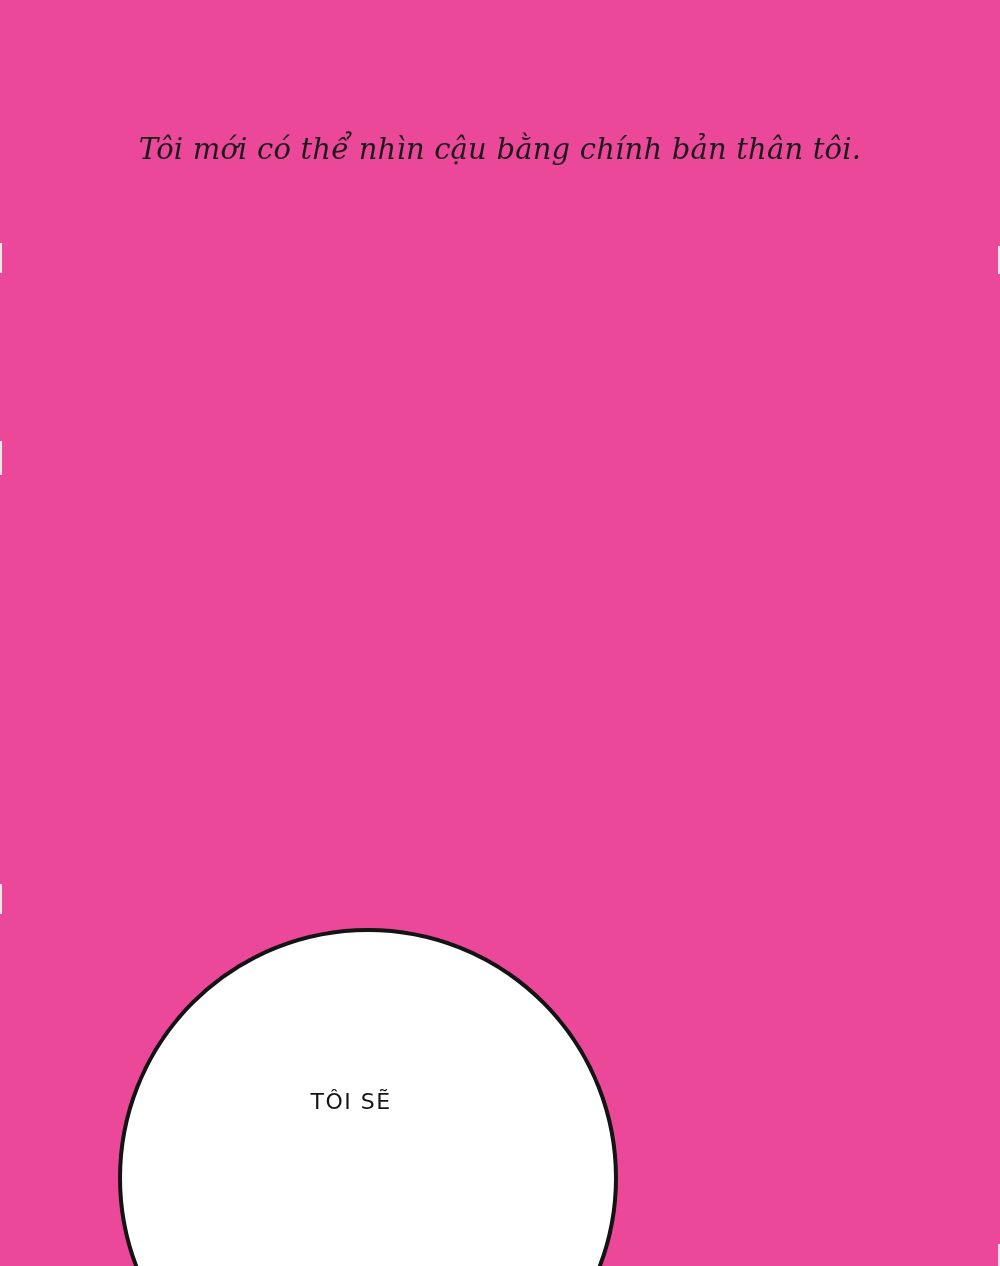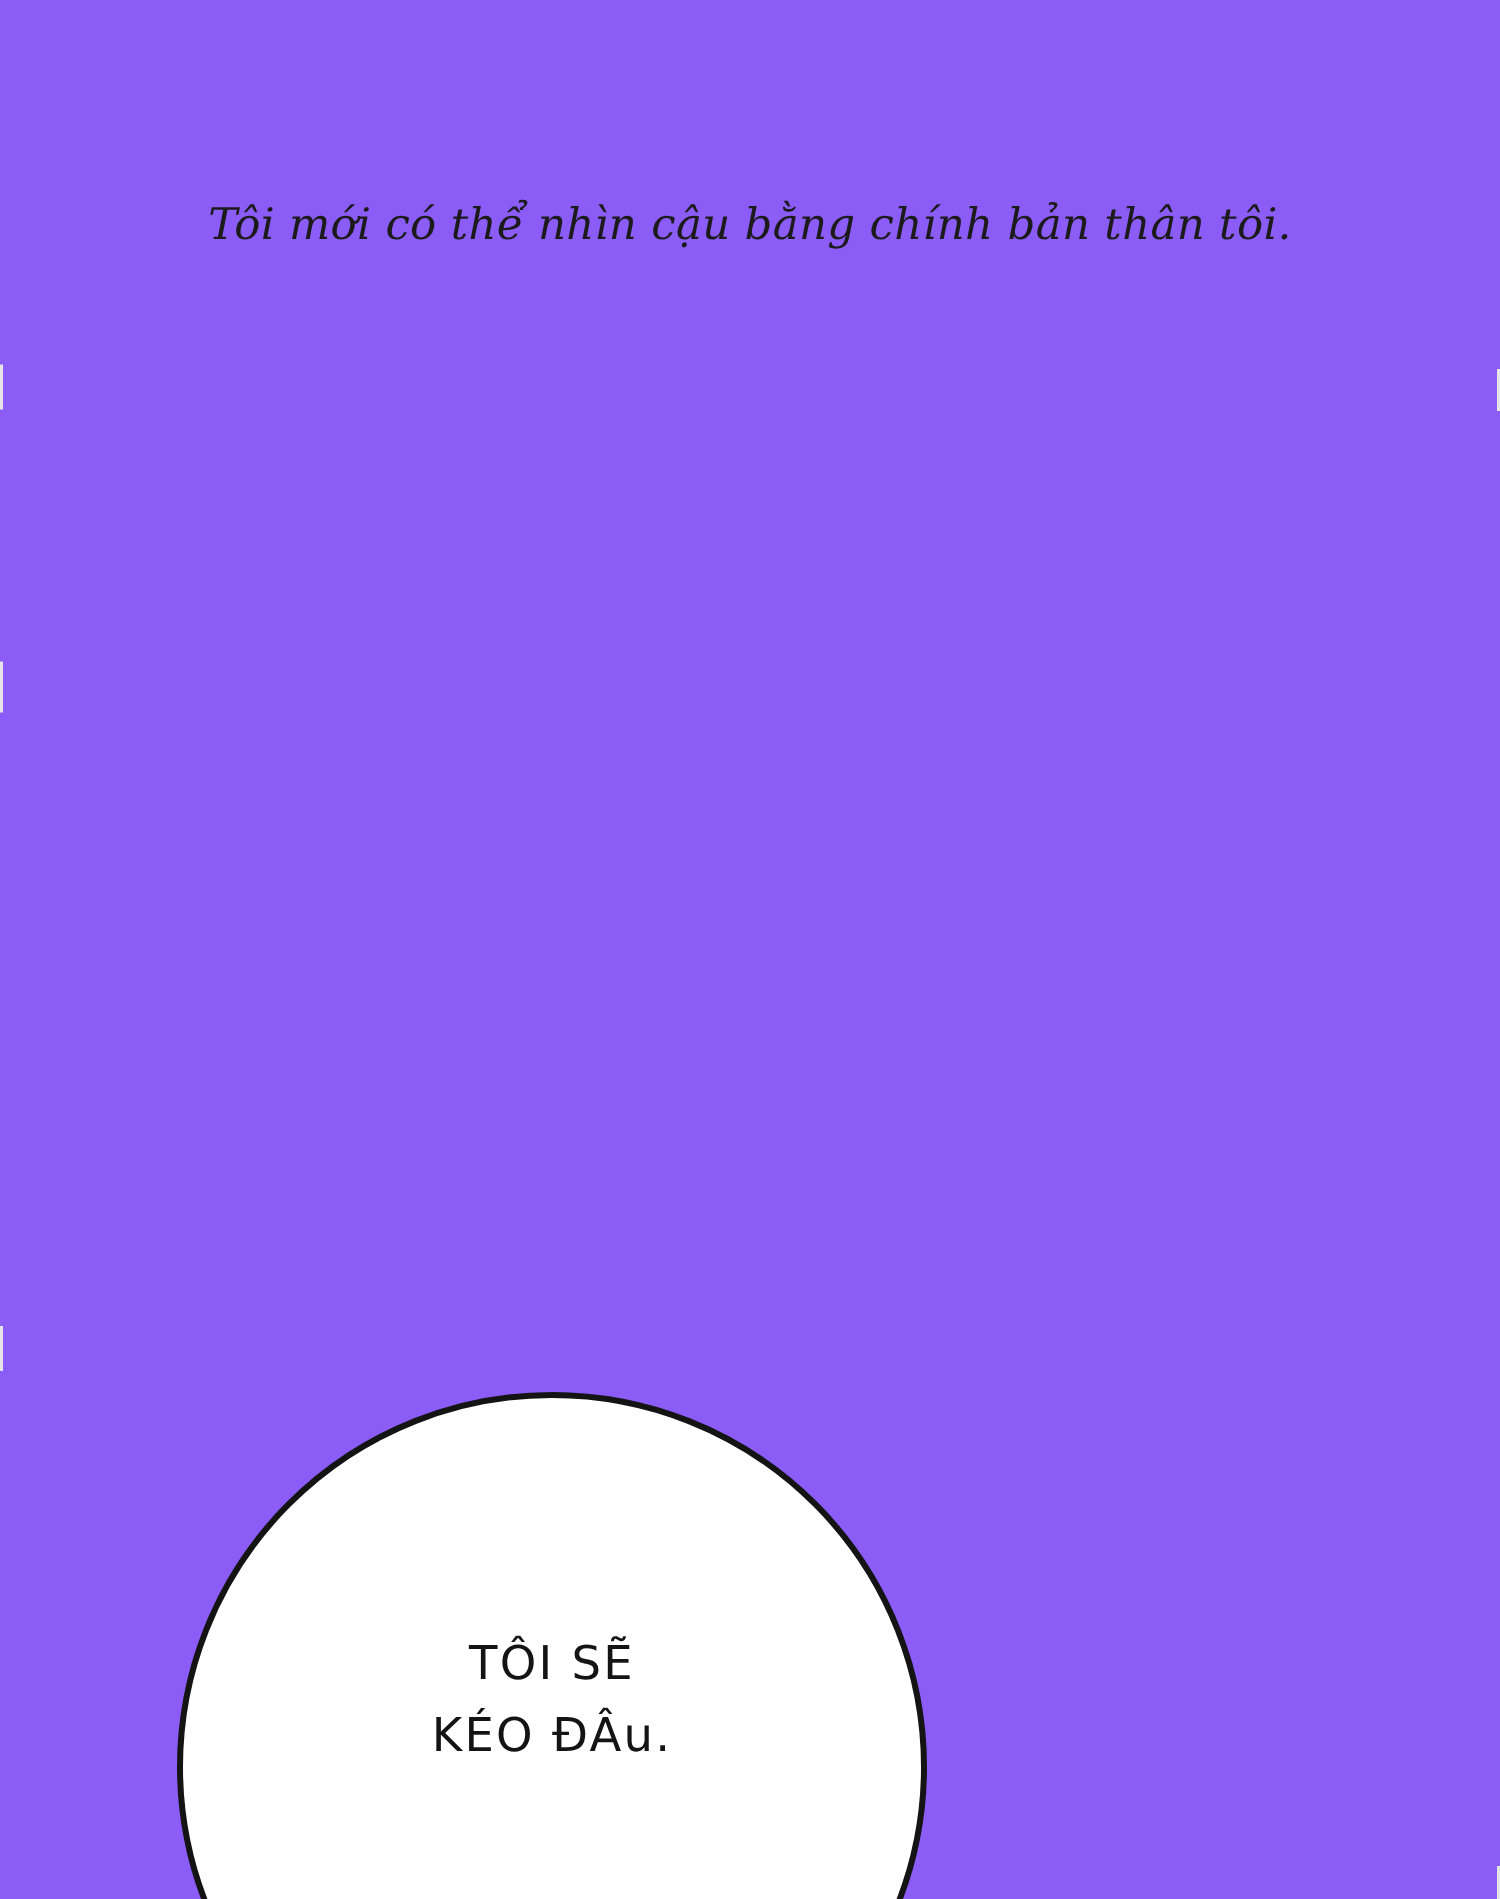--- a/index.html
+++ b/index.html
@@ -14,21 +14,21 @@
     overflow: hidden;
     font-family: "DejaVu Sans", sans-serif;
   }
 
   .page {
     position: absolute;
     top: 0;
     left: 0;
     width: 1000px;
     height: 1266px;
-    background: #8b5cf6;
+    background: #ec4899;
   }
 
   
   .narration {
     position: absolute;
     top: 130px;
     left: 0;
     width: 1000px;
     text-align: center;
     font-family: "DejaVu Serif", serif;
@@ -48,26 +48,26 @@
     width: 500px;
     height: 500px;
     border: 4px solid #141414;
     border-radius: 50%;
     background: #ffffff;
     box-sizing: border-box;
   }
 
   .bubble-text {
     position: absolute;
-    left: 118px;
+    left: 101px;
     top: 1085px;
     width: 500px;
     text-align: center;
     font-family: "DejaVu Sans", sans-serif;
-    font-size: 31px;
+    font-size: 22px;
     line-height: 1.55;
     color: #141414;
     letter-spacing: 1.5px;
   }
   .bubble-text .line {
     display: block;
   }
 
   
   .edge-mark {
@@ -90,16 +90,15 @@
   <div class="edge-mark edge-left-1"></div>
   <div class="edge-mark edge-left-2"></div>
   <div class="edge-mark edge-left-3"></div>
   <div class="edge-mark edge-right-1"></div>
   <div class="edge-mark edge-right-2"></div>
 
   <div class="bubble"></div>
 
   <div class="bubble-text">
     <span class="line">TÔI SẼ</span>
-    <span class="line">KÉO ĐÂu.</span>
   </div>
 
 </div>
 
 </body></html>

